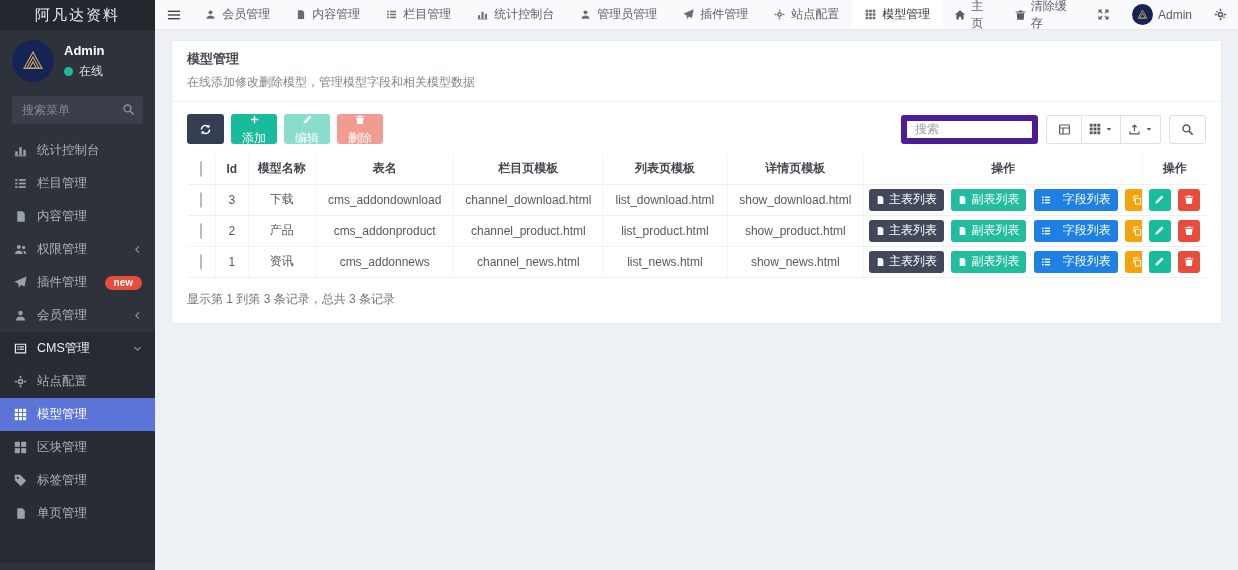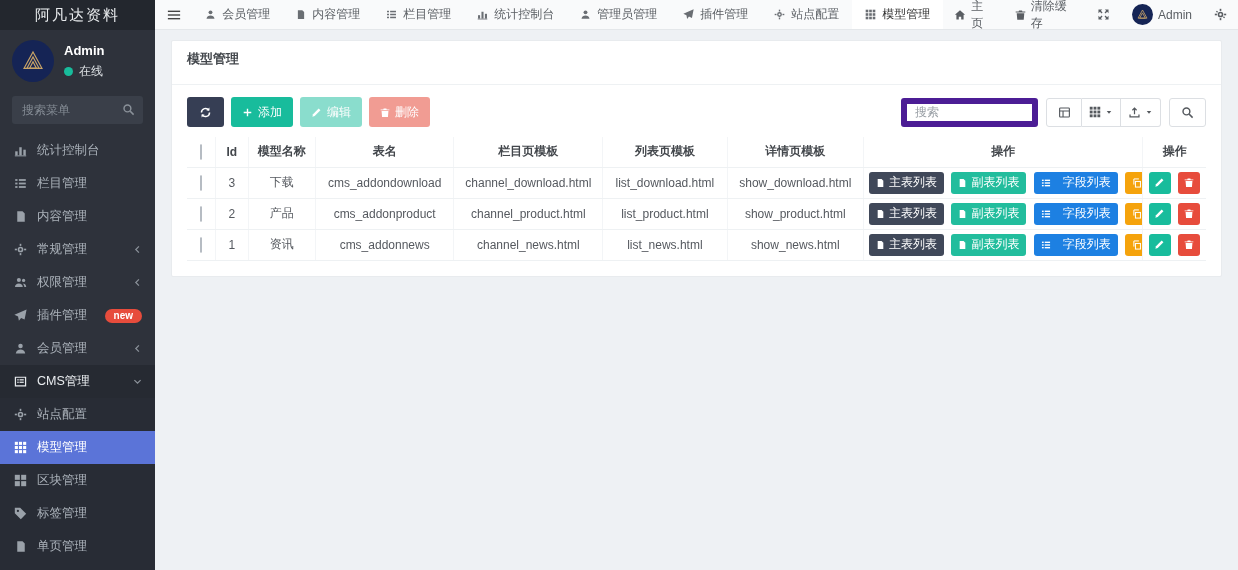--- a/index.html
+++ b/index.html
@@ -48,21 +48,21 @@
 
   .content { flex:1; padding:10px 16px; overflow:hidden; }
   .panel { background:#fff; border:1px solid #e8ebee; border-radius:2px; }
   .panel-heading { padding:9px 15px 10px; border-bottom:1px solid #eef1f3; }
   .ph-title { font-size:13px; font-weight:bold; color:#43474c; margin-bottom:6px; }
   .ph-sub { color:#7f868d; font-size:12px; }
   .panel-body { padding:12px 15px 15px; }
 
   .toolbar { display:flex; align-items:center; margin-bottom:10px; }
   .btn { display:inline-flex; align-items:center; gap:5px; height:30px; padding:0 11px; border:none; border-radius:3px; color:#fff; font-size:12px; cursor:pointer; font-family:inherit; }
-  .btn + .btn { margin-left:7px; }
+  .btn + .btn { margin-left:7px;flex-direction:column; }
   .btn-refresh { background:#363e54; width:37px; justify-content:center; padding:0; }
   .btn-add { background:#18bc9c; }
   .btn-edit { background:#18bc9c; opacity:.5; cursor:default; }
   .btn-del { background:#e74c3c; opacity:.55; cursor:default; }
   .tb-right { margin-left:auto; display:flex; align-items:center; }
   .search-input { width:137px; height:29px; border:6px solid #4c1d95; border-radius:3px; padding:0 8px; font-size:12px; color:#444; outline:none; font-family:inherit; }
   .search-input::placeholder { color:#9aa0a6; }
   .btngroup { display:flex; margin-left:8px; }
   .gbtn { height:29px; min-width:36px; padding:0 7px; background:#fff; border:1px solid #dcdfe3; display:flex; align-items:center; justify-content:center; gap:4px; color:#55595e; cursor:pointer; }
   .gbtn + .gbtn { border-left:none; }
@@ -151,37 +151,20 @@
         <span class="micon">
             <svg width="12" height="13" viewBox="0 0 16 16" fill="currentColor">
               <path d="M3 1h7l3 3v11H3z"></path>
             </svg>
           </span>
         <span class="mlabel">内容管理</span>
       </div>
       <div class="mitem">
         <span class="micon">
             <svg width="13" height="13" viewBox="0 0 16 16" fill="currentColor">
-              <path fill-rule="evenodd" d="M8 4.5A3.5 3.5 0 108 11.5 3.5 3.5 0 008 4.5zm0 2a1.5 1.5 0 110 3 1.5 1.5 0 010-3z"></path>
-              <rect x="7" y="1" width="2" height="2.6"></rect>
-              <rect x="7" y="12.4" width="2" height="2.6"></rect>
-              <rect x="1" y="7" width="2.6" height="2"></rect>
-              <rect x="12.4" y="7" width="2.6" height="2"></rect>
-            </svg>
-          </span>
-        <span class="mlabel">常规管理</span>
-        <span class="mchev">
-            <svg width="9" height="9" viewBox="0 0 16 16" fill="none" stroke="currentColor" stroke-width="2.2">
-              <path d="M10.5 2.5L5 8l5.5 5.5"></path>
-            </svg>
-          </span>
-      </div>
-      <div class="mitem">
-        <span class="micon">
-            <svg width="13" height="13" viewBox="0 0 16 16" fill="currentColor">
               <circle cx="6" cy="5" r="2.5"></circle>
               <path d="M1.2 13.5c0-2.7 2.1-4.3 4.8-4.3s4.8 1.6 4.8 4.3z"></path>
               <circle cx="11.8" cy="5.5" r="2"></circle>
               <path d="M12 9.4c1.9.3 3 1.7 3 4.1h-2.3c-.1-1.7-.7-3.1-1.9-4z"></path>
             </svg>
           </span>
         <span class="mlabel">权限管理</span>
         <span class="mchev">
             <svg width="9" height="9" viewBox="0 0 16 16" fill="none" stroke="currentColor" stroke-width="2.2">
               <path d="M10.5 2.5L5 8l5.5 5.5"></path>
@@ -435,20 +418,21 @@
               </svg>
             </span>
         </div>
       </div>
     </header>
 
     <div class="content">
       <div class="panel">
         <div class="panel-heading">
           <div class="ph-title">模型管理</div>
+          <div class="ph-sub">在线添加修改删除模型，管理模型字段和相关模型数据</div>
         </div>
 
         <div class="panel-body">
           <div class="toolbar">
             <button class="btn btn-refresh">
               <svg width="13" height="13" viewBox="0 0 16 16">
                   <path d="M13 8a5 5 0 01-9.2 2.7M3 8a5 5 0 019.2-2.7" fill="none" stroke="#fff" stroke-width="1.8"></path>
                   <path d="M12.8 1.8v3.7H9.1zM3.2 14.2v-3.7h3.7z" fill="#fff"></path>
                 </svg>
             </button>
@@ -726,17 +710,18 @@
                         <svg width="10" height="11" viewBox="0 0 16 16" fill="currentColor">
                           <path d="M5.8 1.5h4.4l.5 1.5H15v1.5H1V3h4.3zM2.5 5.6h11L12.7 15H3.3z"></path>
                         </svg>
                       </span>
                     </button>
                 </td>
               </tr>
             </tbody>
           </table>
 
+          <div class="tfoot-text">显示第 1 到第 3 条记录，总共 3 条记录</div>
         </div>
       </div>
     </div>
   </div>
 </div>
 
 </body></html>

